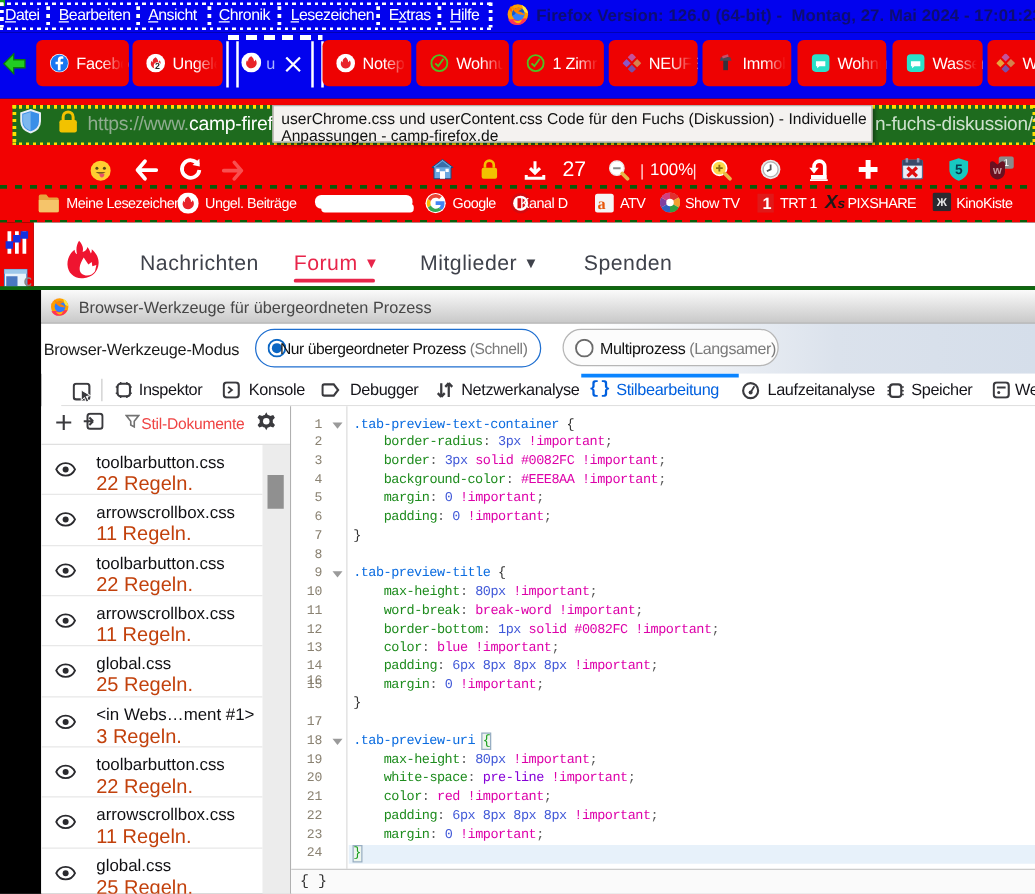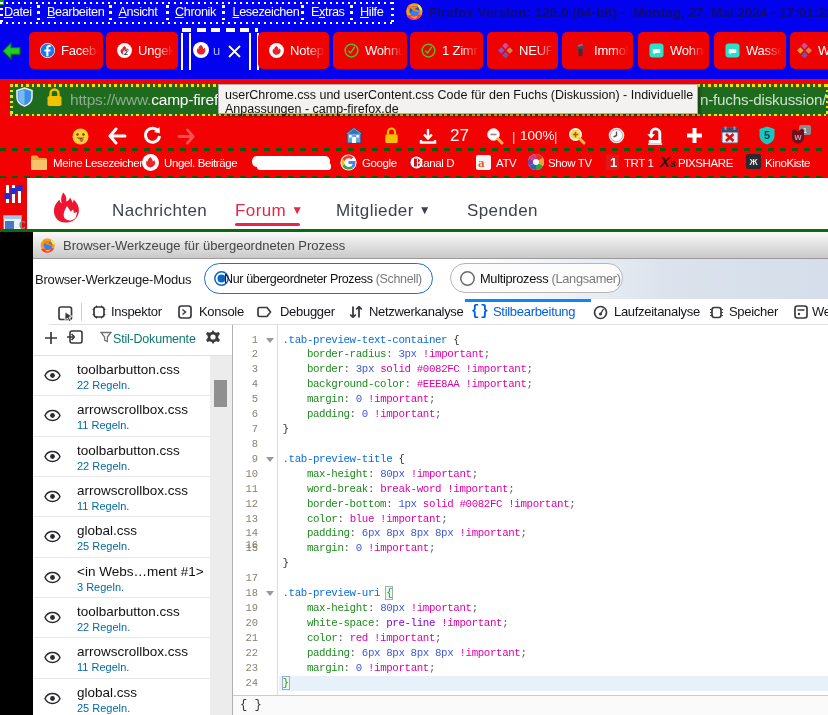--- a/index.html
+++ b/index.html
@@ -46,21 +46,21 @@
   #dtitle span{position:absolute;left:30px;top:6px;font-size:13px;color:#464646;}
   #dmode{position:absolute;left:0;top:27px;width:795px;height:40px;background:linear-gradient(to right,#fff 0,#fff 55%,#dbe2ec 80%,#d5deea 100%);}
   .pill{position:absolute;box-sizing:border-box;border-radius:16px;}
   #dtabs{position:absolute;left:16px;top:67px;width:795px;height:26px;background:#fff;border-bottom:1px solid #e0e0e0;box-sizing:border-box;}
   .dtlabel{position:absolute;top:5px;font-size:13px;letter-spacing:-0.3px;color:#15141a;white-space:nowrap;}
   
   #sidebar{position:absolute;left:0;top:93px;width:200px;height:390px;background:#fff;}
   #sbhead{position:absolute;left:0;top:0;width:200px;height:31px;border-bottom:1px solid #e0e0e0;box-sizing:border-box;}
   .sbitem{position:absolute;left:0;width:177px;height:40.33px;border-bottom:1px solid #e8e8e8;box-sizing:border-box;}
   .sbitem .fn{position:absolute;left:44px;top:6px;font-size:13.5px;color:#101013;}
-  .sbitem .rn{position:absolute;left:44px;top:23px;font-size:11px;color:#0369a1;}
+  .sbitem .rn{position:absolute;left:44px;top:23px;font-size:16px;color:#c2410c;}
   #sbtrack{position:absolute;left:177px;top:31px;width:22px;height:359px;background:#ececec;}
   #sbthumb{position:absolute;left:4px;top:24px;width:13px;height:27px;background:#909090;}
   #sbdivider{position:absolute;left:199px;top:0;width:1px;height:390px;background:#b0b0b0;}
   
   #editor{position:absolute;left:200px;top:93px;width:595px;height:390px;background:#fff;font-family:"Liberation Mono",monospace;font-size:10.8px;}
   #gutter{position:absolute;left:0;top:0;width:45px;height:371px;border-right:1px solid #ddd;box-sizing:border-box;}
   .ln{position:absolute;right:19px;color:#8a8272;font-size:10.5px;}
   .fold{position:absolute;left:33px;width:0;height:0;border-left:4px solid transparent;border-right:4px solid transparent;border-top:5px solid #9a9a9a;}
   .cl{position:absolute;left:49.5px;white-space:pre;color:#333;letter-spacing:-0.38px;}
   .sel{color:#0b6ce0;}
@@ -481,21 +481,21 @@
     <svg class="abs" style="left:11px;top:6px;" width="14" height="14" viewBox="0 0 14 14">
           <path d="M7 1 V13 M1 7 H13" stroke="#3a3a3e" stroke-width="1.7"></path>
         </svg>
     <svg class="abs" style="left:33px;top:5px;" width="17" height="15" viewBox="0 0 17 15">
           <rect x="4" y="1" width="12" height="12" rx="2" fill="none" stroke="#3a3a3e" stroke-width="1.6"></rect>
           <path d="M1 7 h7 M8.5 7 L5.5 4 M8.5 7 L5.5 10" stroke="#3a3a3e" stroke-width="1.6" fill="none"></path>
         </svg>
     <svg class="abs" style="left:67px;top:6px;" width="12" height="12" viewBox="0 0 12 12">
           <path d="M1 1.5 H11 L7.4 6 V10.5 L4.6 9 V6 Z" fill="none" stroke="#737373" stroke-width="1.3"></path>
         </svg>
-    <div class="abs" style="left:80px;top:7px;font-size:12.5px;letter-spacing:-0.2px;color:#0f766e;">Stil-Dokumente</div>
+    <div class="abs" style="left:80px;top:7px;font-size:12.5px;letter-spacing:-0.2px;color:#ef4444;">Stil-Dokumente</div>
     <svg class="abs" style="left:172px;top:4px;" width="16" height="16" viewBox="0 0 16 16">
           <path d="M8 0.8 L9.2 3 a5.3 5.3 0 0 1 2 .8 L13.6 3 14.9 5.1 13.2 7 a5.3 5.3 0 0 1 0 2 L15 11 13.6 13 11.2 12.2 a5.3 5.3 0 0 1 -2 .8 L8 15.2 6.8 13 a5.3 5.3 0 0 1 -2 -.8 L2.4 13 1.1 11 2.8 9 a5.3 5.3 0 0 1 0 -2 L1 5 2.4 3 4.8 3.8 a5.3 5.3 0 0 1 2 -.8 Z" fill="#3a3a3e"></path>
           <circle cx="8" cy="8" r="2.6" fill="#fff"></circle>
         </svg>
   </div>
   <div class="sbitem" style="top:31.00px;">
         <svg class="abs" style="left:11px;top:13px;" width="17" height="13" viewBox="0 0 17 13">
           <path d="M8.5 1.5 C12 1.5 14.8 3.8 16 6.5 14.8 9.2 12 11.5 8.5 11.5 5 11.5 2.2 9.2 1 6.5 2.2 3.8 5 1.5 8.5 1.5z" fill="none" stroke="#2a2a2e" stroke-width="1.5"></path>
           <circle cx="8.5" cy="6.5" r="2.4" fill="#2a2a2e"></circle>
         </svg>

